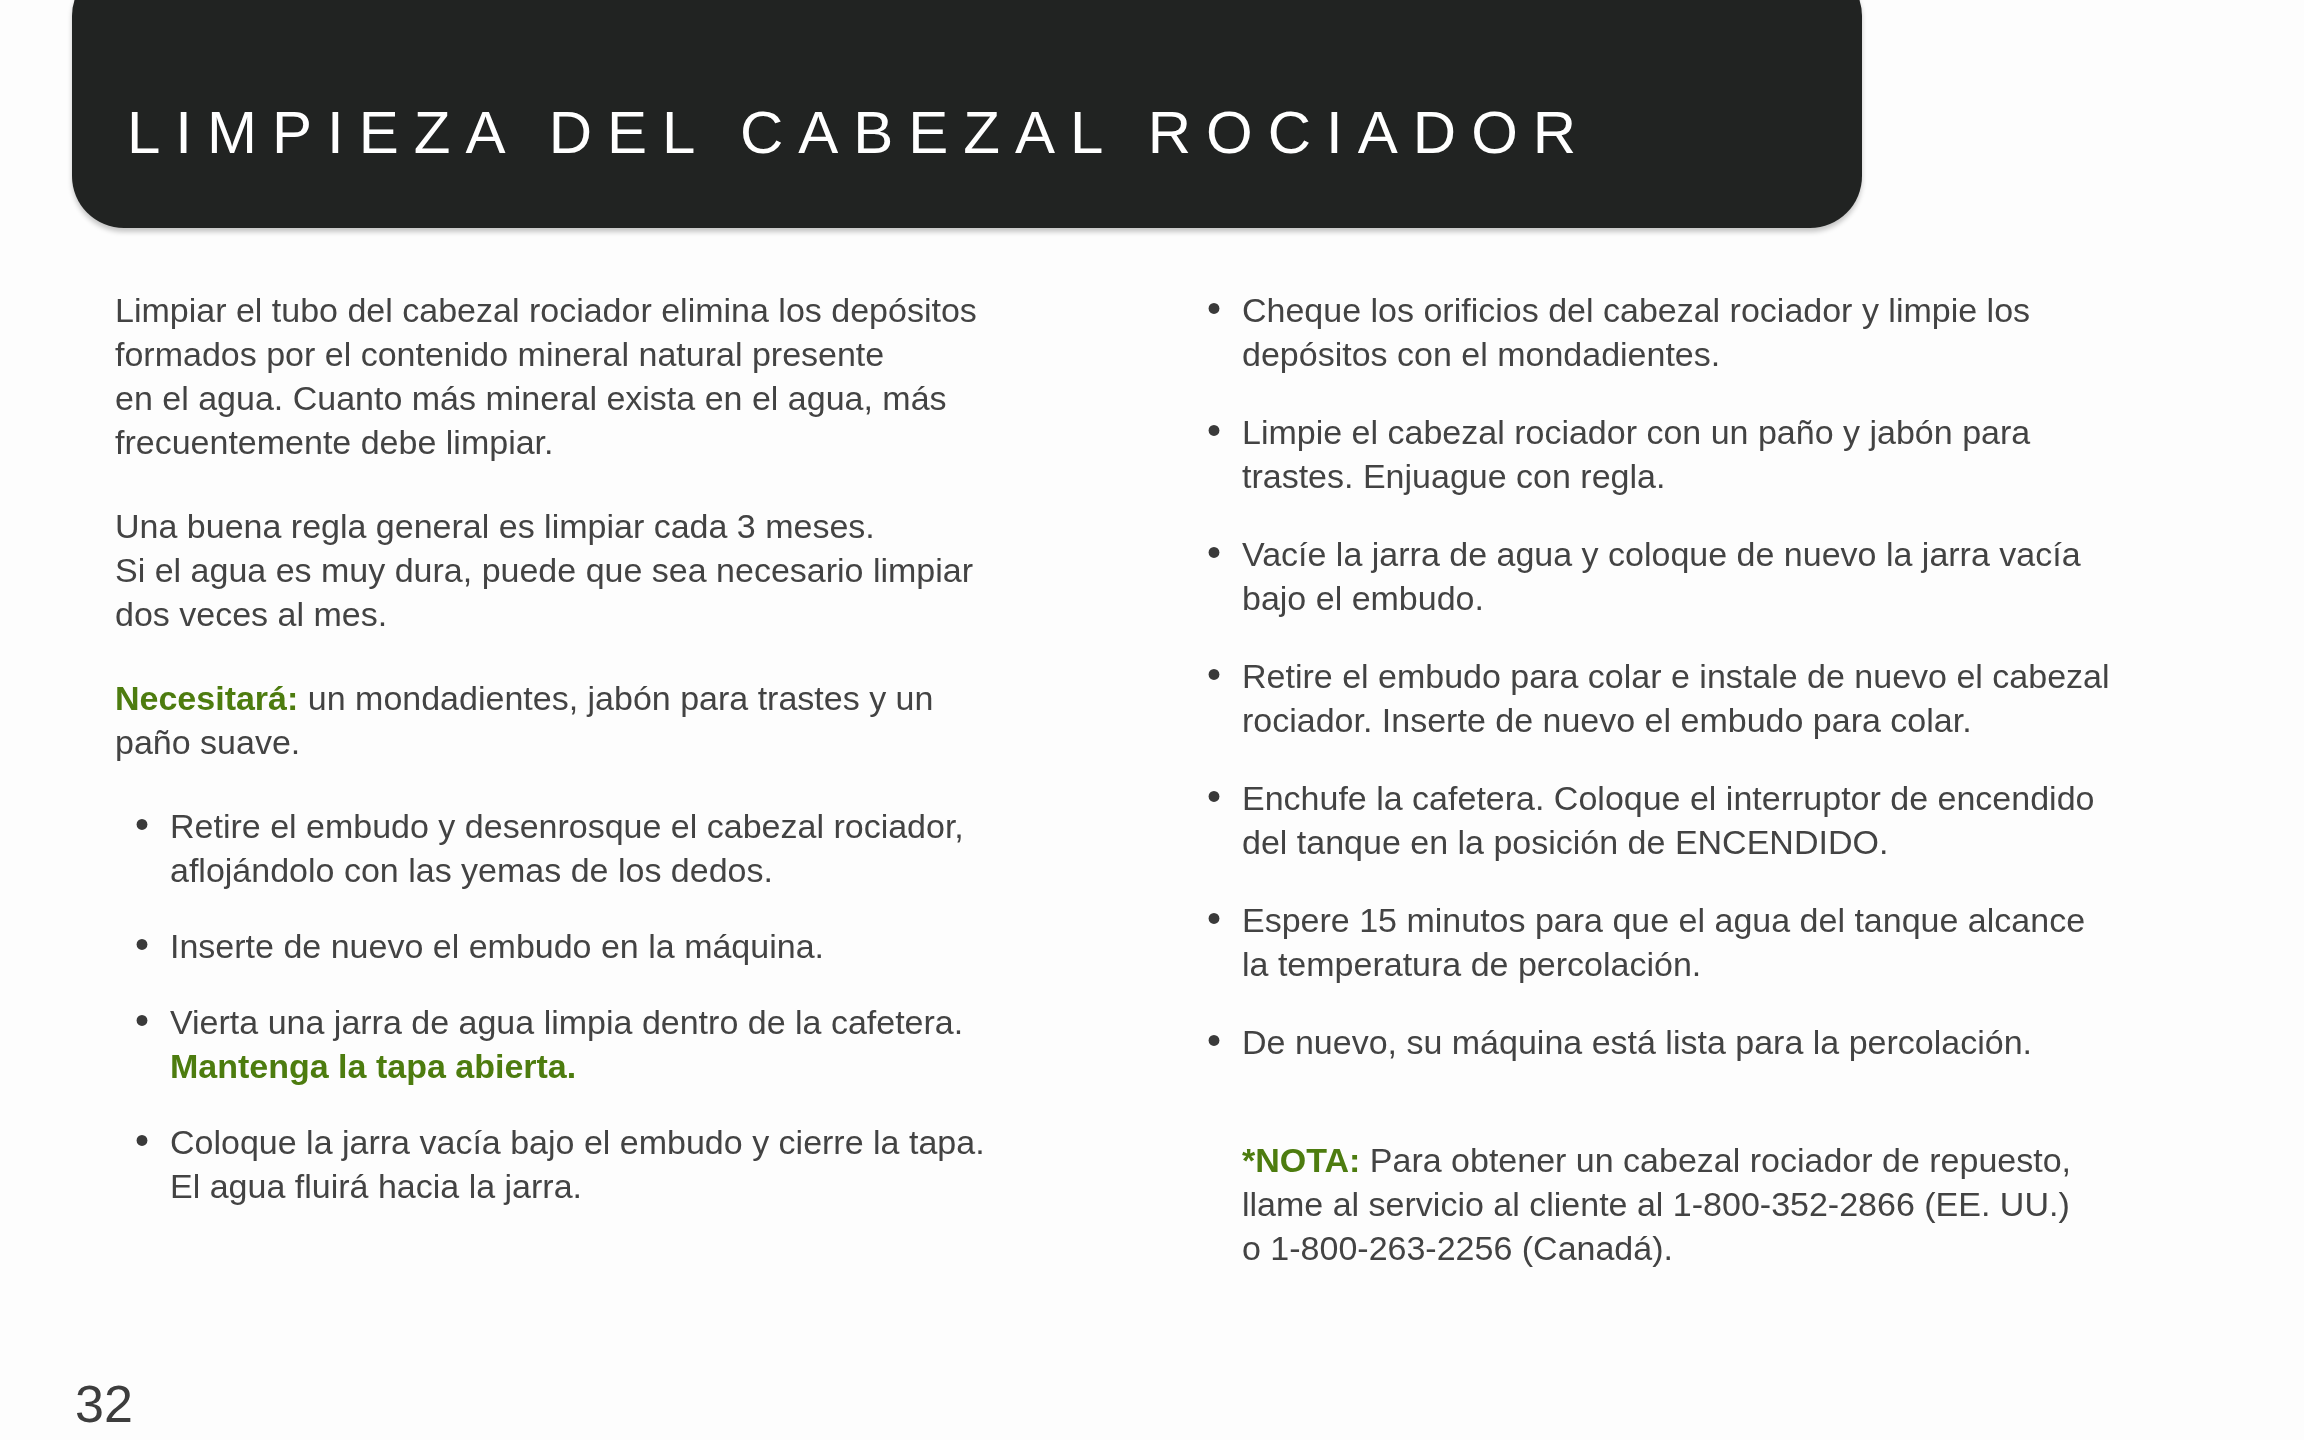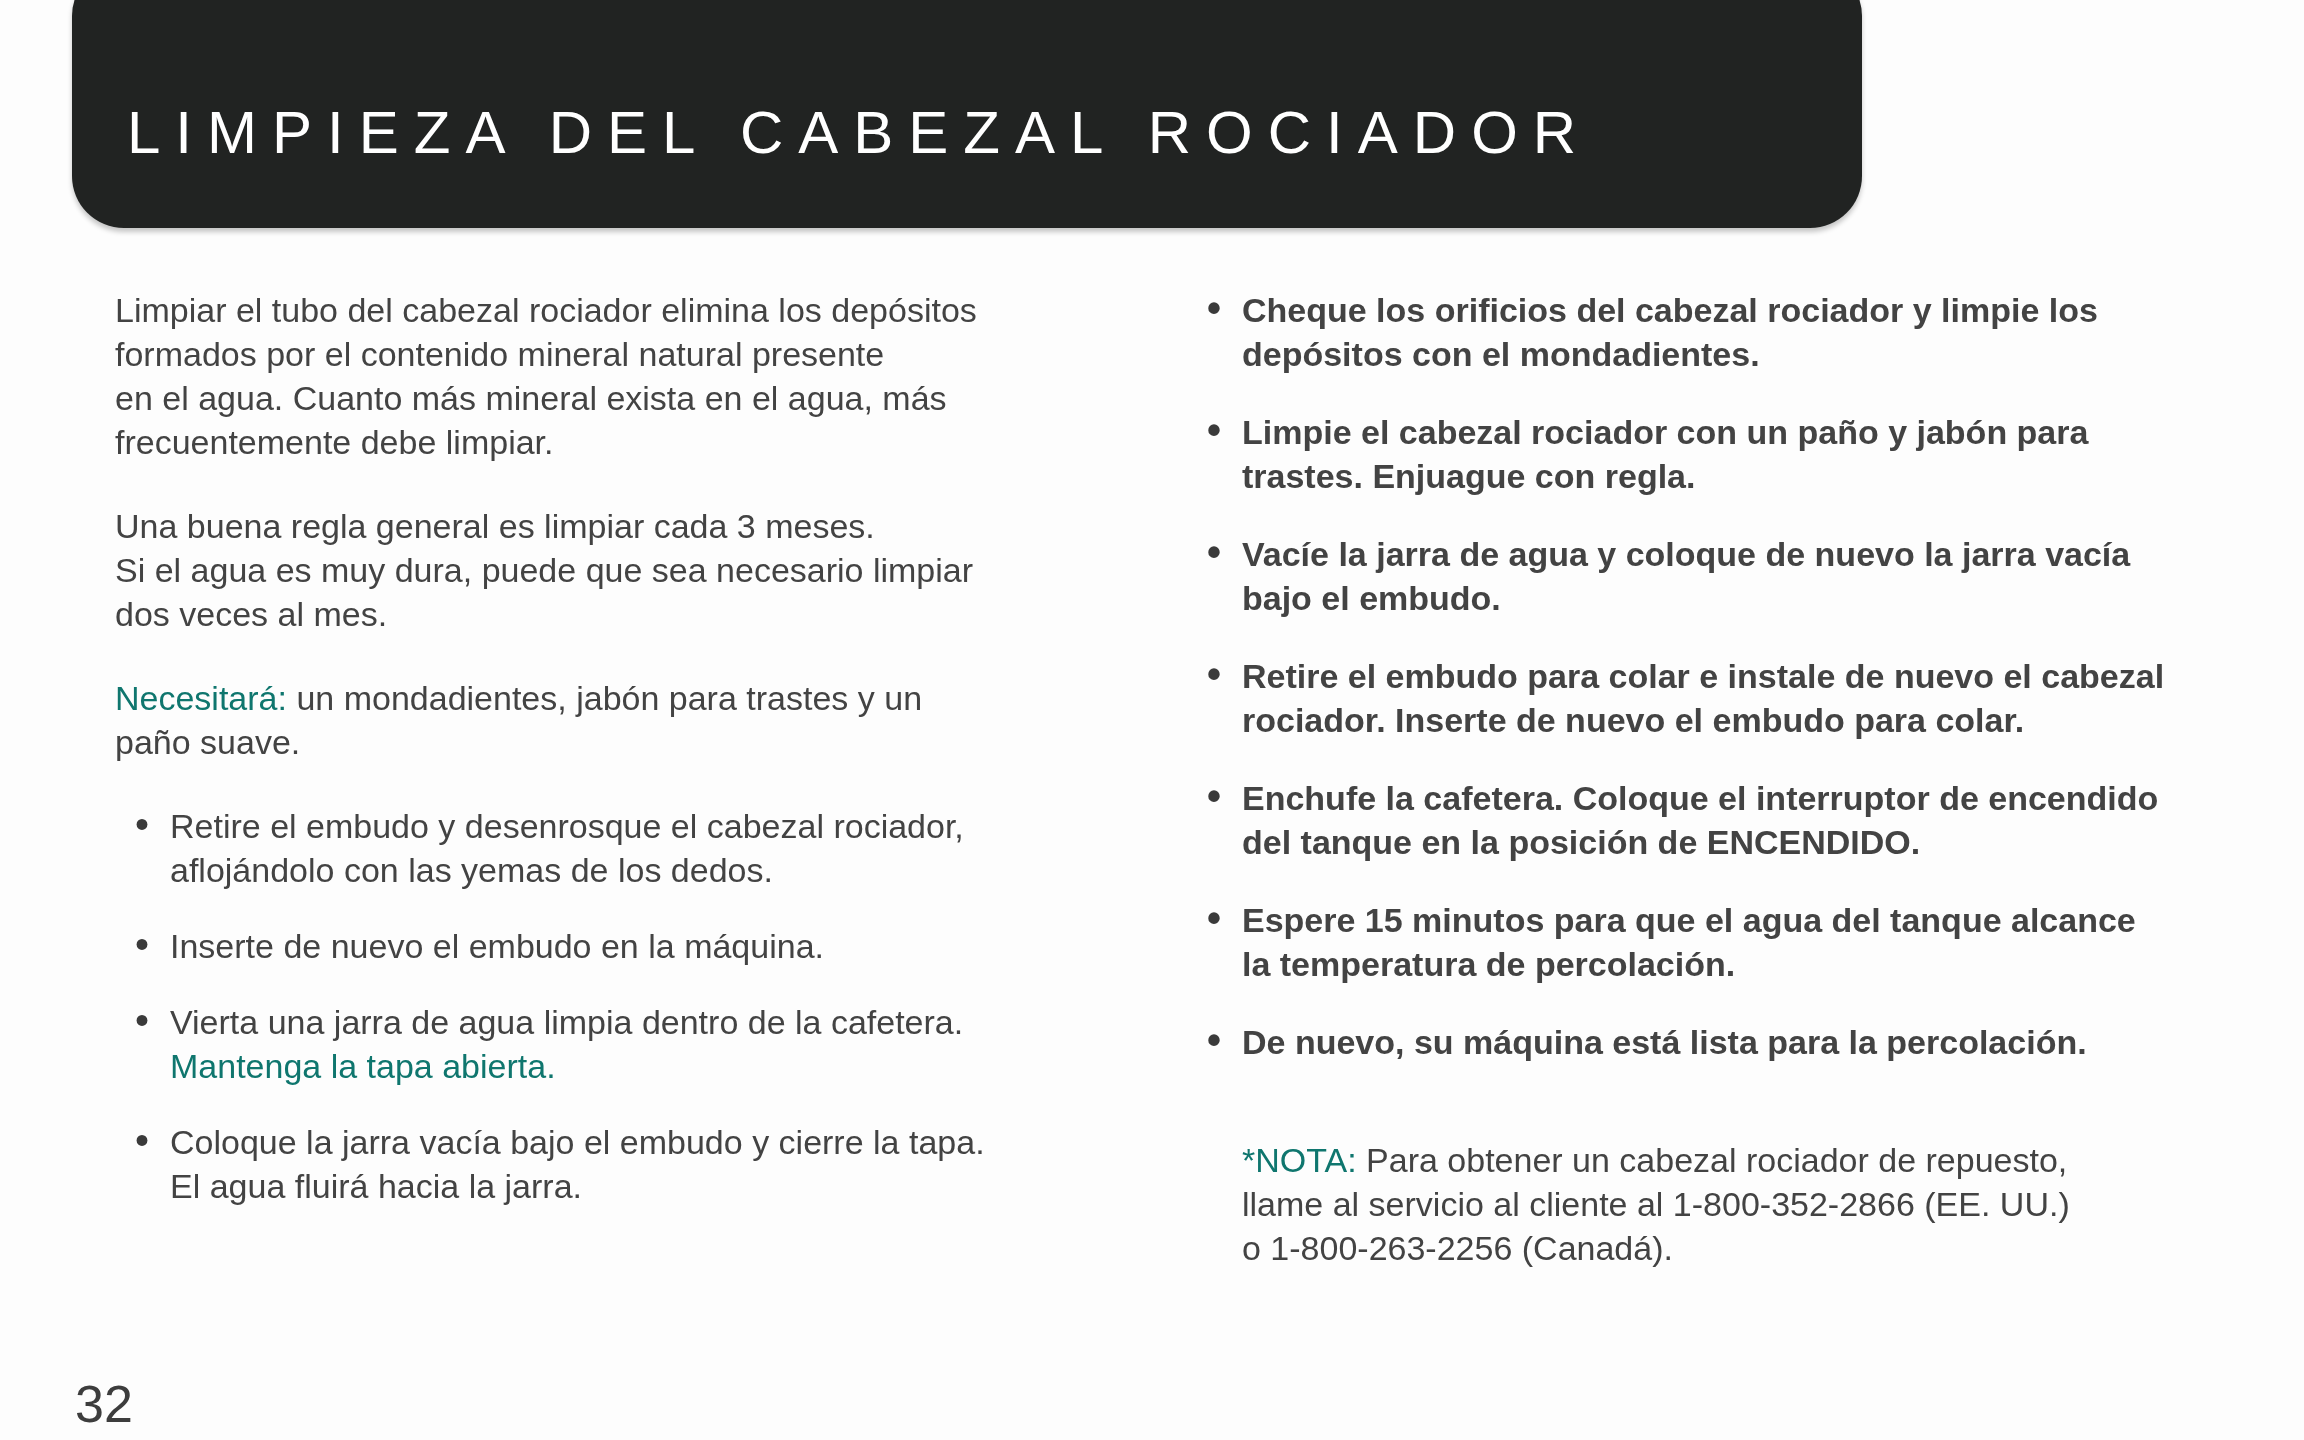--- a/index.html
+++ b/index.html
@@ -44,24 +44,24 @@
     font-size: 34px;
     line-height: 44px;
     font-weight: 300;
   }
   .col-left  { left: 115px;  width: 990px; }
   .col-right { left: 1187px; width: 1090px; }
 
   .para { margin: 0 0 40px 0; }
   .ln { display: block; white-space: nowrap; }
 
-  strong { font-weight: 400; color: #0f766e; }
+  strong { font-weight: 700; color: #4d7c0f; }
 
   ul.blist { list-style: none; margin: 12px 0 0 0; padding: 0; }
-  .col-right ul.blist { margin-top: 0; font-weight: bold; }
+  .col-right ul.blist { margin-top: 0; }
   li.bitem {
     position: relative;
     padding-left: 55px;
     margin-bottom: 32px;
   }
   .col-right li.bitem { margin-bottom: 34px; }
   li.bitem::before {
     content: "\2022";
     position: absolute;
     left: 20px; top: -2px;

